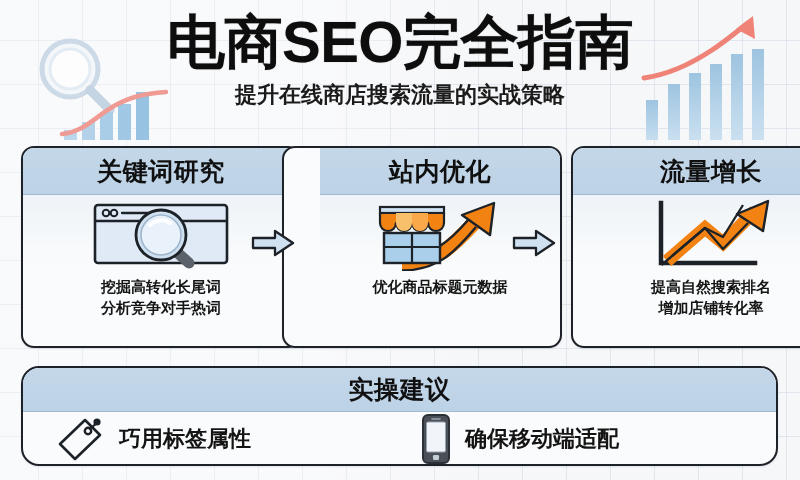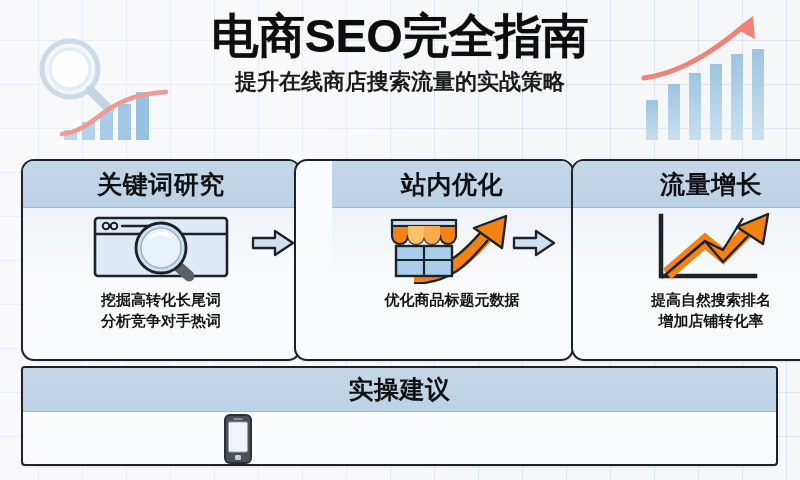--- a/index.html
+++ b/index.html
@@ -57,21 +57,21 @@
     height: 136px;
     z-index: 1;
   }
   .title-wrap{
     position:absolute;
     left:0; right:0; top:8px;
     text-align:center;
     z-index: 2;
   }
   .main-title {
-    font-size: 47px;
+    font-size: 58px;
     font-weight: 700;
     letter-spacing: -0.5px;
     color: #0d0d0d;
     line-height: 1.18;
     white-space: nowrap;
     text-shadow: 0 0 1px rgba(0,0,0,0.45);
   }
   .sub-title {
     margin-top: 6px;
     font-size: 22px;
@@ -94,24 +94,23 @@
     position: absolute;
     top: 0;
     width: 280px;
     height: 202px;
     background: #fafbfc;
     border: 2.4px solid #1d2228;
     border-radius: 13px;
     overflow: hidden;
     box-sizing: border-box;
     box-shadow: 0 1px 2px rgba(20,30,45,0.10);
-    margin-top: 13px;
   }
   .card.c1 { left: 21px; }
-  .card.c2 { left: 294px; padding-left: 36px; }
+  .card.c2 { left: 282px; padding-left: 36px; }
   .card.c3 { left: 571px; }
 
   .card-header {
     height: 46px;
     background: linear-gradient(#c4d7e9, #bcd2e6);
     display: flex;
     align-items: center;
     justify-content: center;
     border-bottom: 1px solid rgba(120,150,180,0.45);
   }
@@ -154,21 +153,21 @@
 
   
   .tips-panel {
     position: absolute;
     left: 21px;
     top: 366px;
     width: 757px;
     height: 100px;
     background: #fafbfc;
     border: 2.4px solid #1d2228;
-    border-radius: 4px;
+    border-radius: 18px;
     overflow: hidden;
     box-sizing: border-box;
     z-index: 4;
     box-shadow: 0 1px 2px rgba(20,30,45,0.10);
   }
   .tips-header {
     height: 43px;
     background: linear-gradient(#c4d7e9, #bcd2e6);
     display: flex;
     align-items: center;
@@ -347,28 +346,40 @@
       <path d="M2 10 L 24 10 L 24 3 L 42 15 L 24 27 L 24 20 L 2 20 Z" fill="#cfe1f1" stroke="#1d2228" stroke-width="2.3" stroke-linejoin="round"></path>
     </svg>
   </div>
 
   <div class="tips-panel">
     <div class="tips-header">
       <div class="tips-title">实操建议</div>
     </div>
     <div class="tips-body">
 
+      <div class="tip t1">
+        <span class="tip-icon">
+          <svg width="54" height="48" viewBox="0 0 54 48" aria-hidden="true">
+            <path d="M32 5 L 47 20 L 22 44 L 7 29 Z" fill="none" stroke="#1d2228" stroke-width="2.6" stroke-linejoin="round"></path>
+            <circle cx="35" cy="16" r="3.2" fill="none" stroke="#1d2228" stroke-width="2.4"></circle>
+            <circle cx="44" cy="7" r="3.6" fill="#1d2228"></circle>
+            <line x1="37" y1="14" x2="42" y2="9.5" stroke="#1d2228" stroke-width="2.2" stroke-linecap="round"></line>
+          </svg>
+        </span>
+        <span class="tip-label">巧用标签属性</span>
+      </div>
 
       <div class="tip t2">
         <span class="tip-icon">
           <svg width="34" height="52" viewBox="0 0 34 52" aria-hidden="true">
             <rect x="4" y="2" width="26" height="48" rx="5" fill="#4a5058" stroke="#2b3036" stroke-width="2"></rect>
             <rect x="7.5" y="9" width="19" height="30" rx="1.5" fill="#f1f5f9" stroke="#9aa3ad" stroke-width="1"></rect>
             <line x1="13" y1="6" x2="21" y2="6" stroke="#9aa3ad" stroke-width="1.6" stroke-linecap="round"></line>
             <rect x="14" y="42" width="6" height="5" rx="1.3" fill="#c6ced6"></rect>
           </svg>
         </span>
+        <span class="tip-label">确保移动端适配</span>
       </div>
 
     </div>
   </div>
 
 </div>
 
 </body></html>

